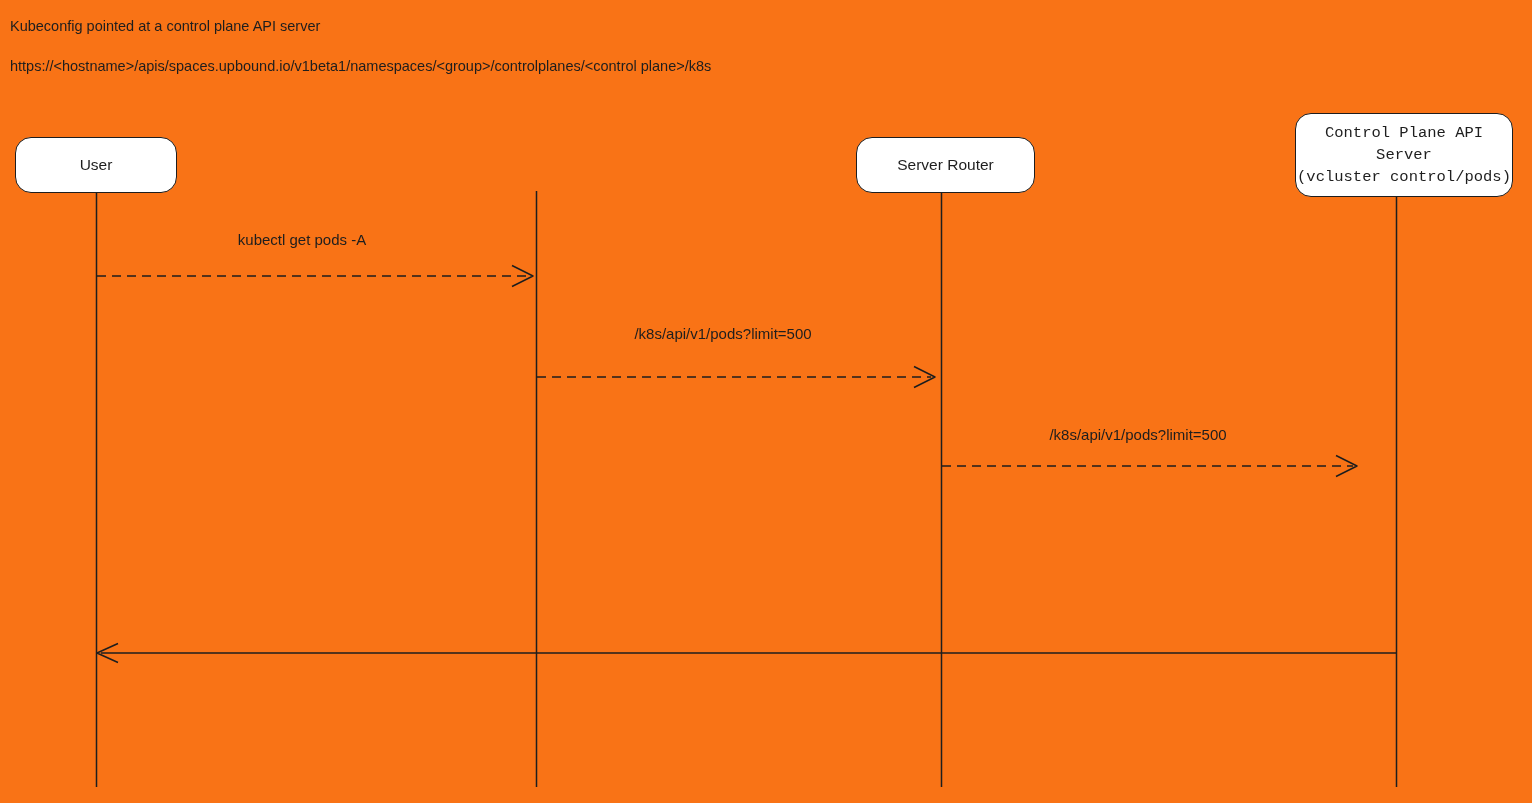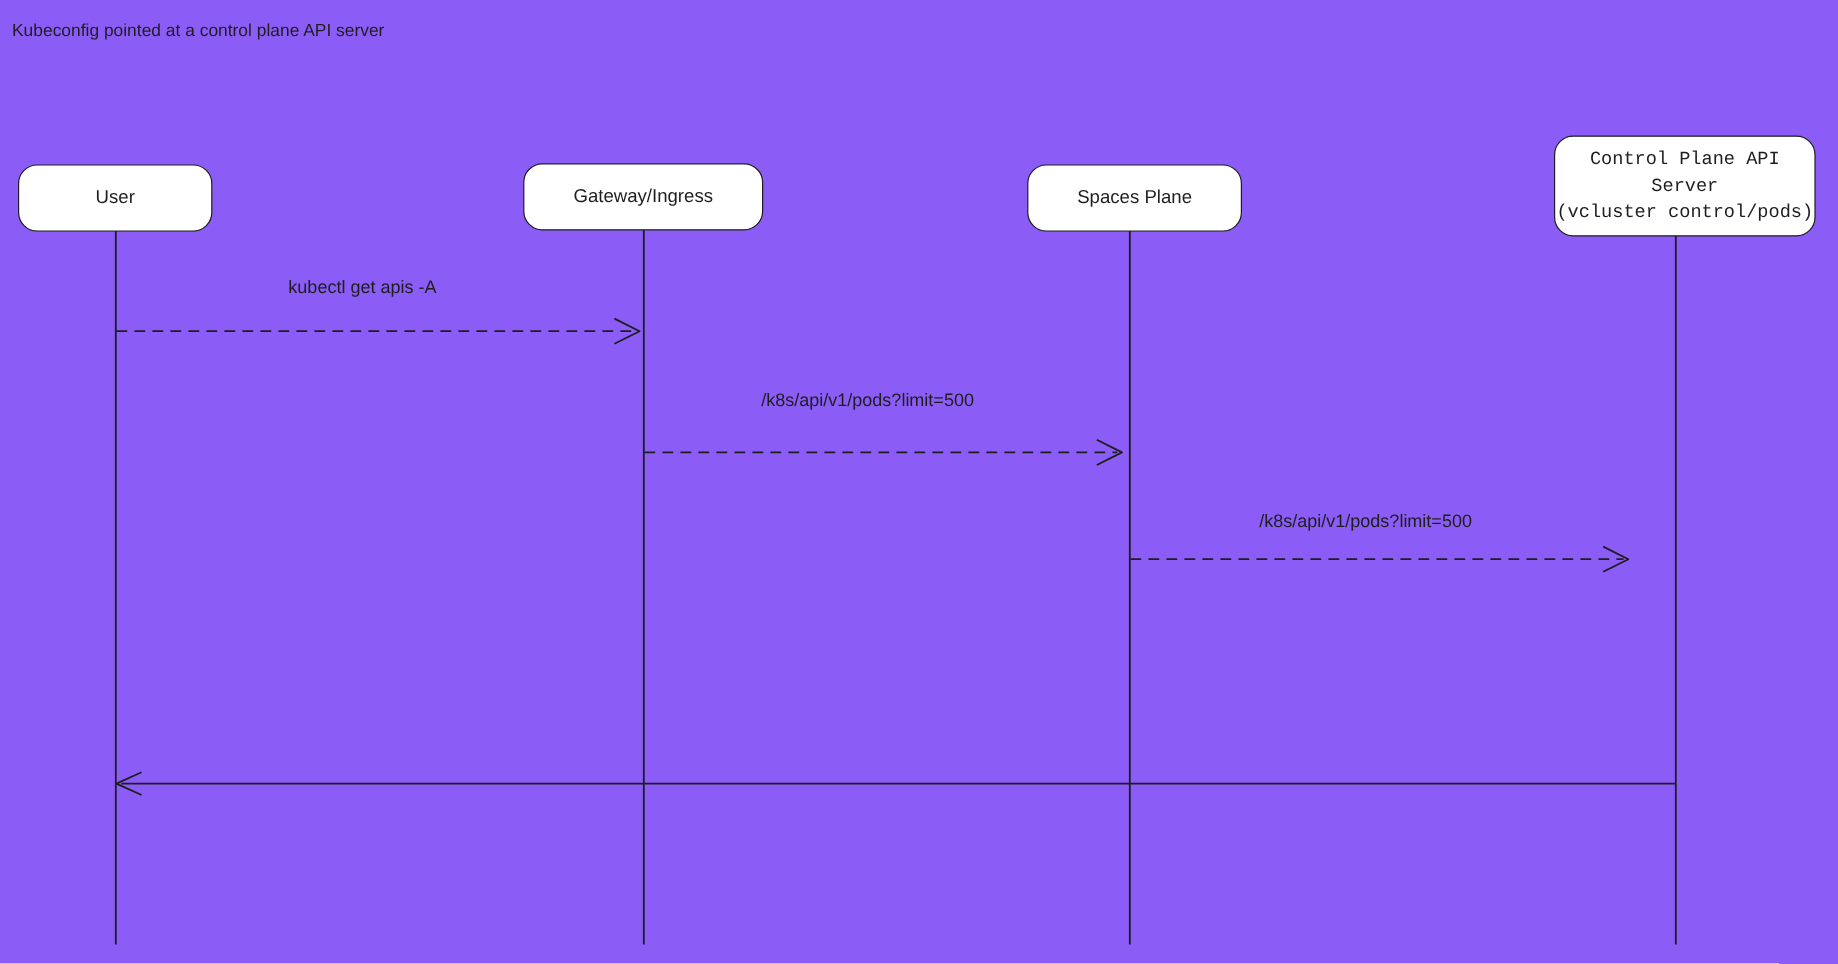--- a/index.html
+++ b/index.html
@@ -4,21 +4,21 @@
 <style>
   html, body {
     margin: 0;
     padding: 0;
     background: #ffffff;
   }
   .canvas {
     position: relative;
     width: 1532px;
     height: 803px;
-    background: #8b5cf6;
+    background: #f97316;
     overflow: hidden;
     font-family: "Liberation Sans", "DejaVu Sans", sans-serif;
     color: #1e1e1e;
   }
   .hdr {
     position: absolute;
     left: 10px;
     font-size: 14.5px;
     line-height: 17px;
     color: #1e1e1e;
@@ -70,20 +70,21 @@
     stroke-linejoin: round;
   }
   svg .dashed { stroke-dasharray: 9 6; }
 </style>
 </head>
 <body>
 
 <div class="canvas">
 
   <div class="hdr l1">Kubeconfig pointed at a control plane API server</div>
+  <div class="hdr l2">https://&lt;hostname&gt;/apis/spaces.upbound.io/v1beta1/namespaces/&lt;group&gt;/controlplanes/&lt;control plane&gt;/k8s</div>
 
   <svg class="overlay" width="1532" height="803" viewBox="0 0 1532 803" aria-hidden="true">
 
     <line x1="96.5" y1="192" x2="96.5" y2="787"></line>
     <line x1="536.5" y1="191" x2="536.5" y2="787"></line>
     <line x1="941.5" y1="192" x2="941.5" y2="787"></line>
     <line x1="1396.5" y1="196" x2="1396.5" y2="787"></line>
 
     <line class="dashed" x1="97" y1="276" x2="529" y2="276"></line>
     <polyline points="512,265.5 533,276 512,286.5"></polyline>
@@ -95,30 +96,27 @@
     <polyline points="1336,455.5 1357,466 1336,476.5"></polyline>
 
     <line x1="1396" y1="653" x2="101" y2="653"></line>
     <polyline points="118,643.5 97,653 118,662.5"></polyline>
   </svg>
 
   <div class="actor" style="left:15px; top:137px; width:162px; height:56px;">
     <span>User</span>
   </div>
 
-  <div class="actor" style="left:436px; top:136px; width:200px; height:56px;">
-    <span>Gateway/Ingress</span>
-  </div>
 
   <div class="actor" style="left:856px; top:137px; width:179px; height:56px;">
-    <span>Spaces Plane</span>
+    <span>Server Router</span>
   </div>
 
   <div class="actor" style="left:1295px; top:113px; width:218px; height:84px;font-family:Liberation Mono, monospace;">
     <span>Control Plane API Server</span>
     <span>(vcluster control/pods)</span>
   </div>
 
-  <div class="msg-label" style="left:302px; top:231px;">kubectl get apis -A</div>
+  <div class="msg-label" style="left:302px; top:231px;">kubectl get pods -A</div>
   <div class="msg-label" style="left:723px; top:325px;">/k8s/api/v1/pods?limit=500</div>
   <div class="msg-label" style="left:1138px; top:426px;">/k8s/api/v1/pods?limit=500</div>
 
 </div>
 
 </body></html>

